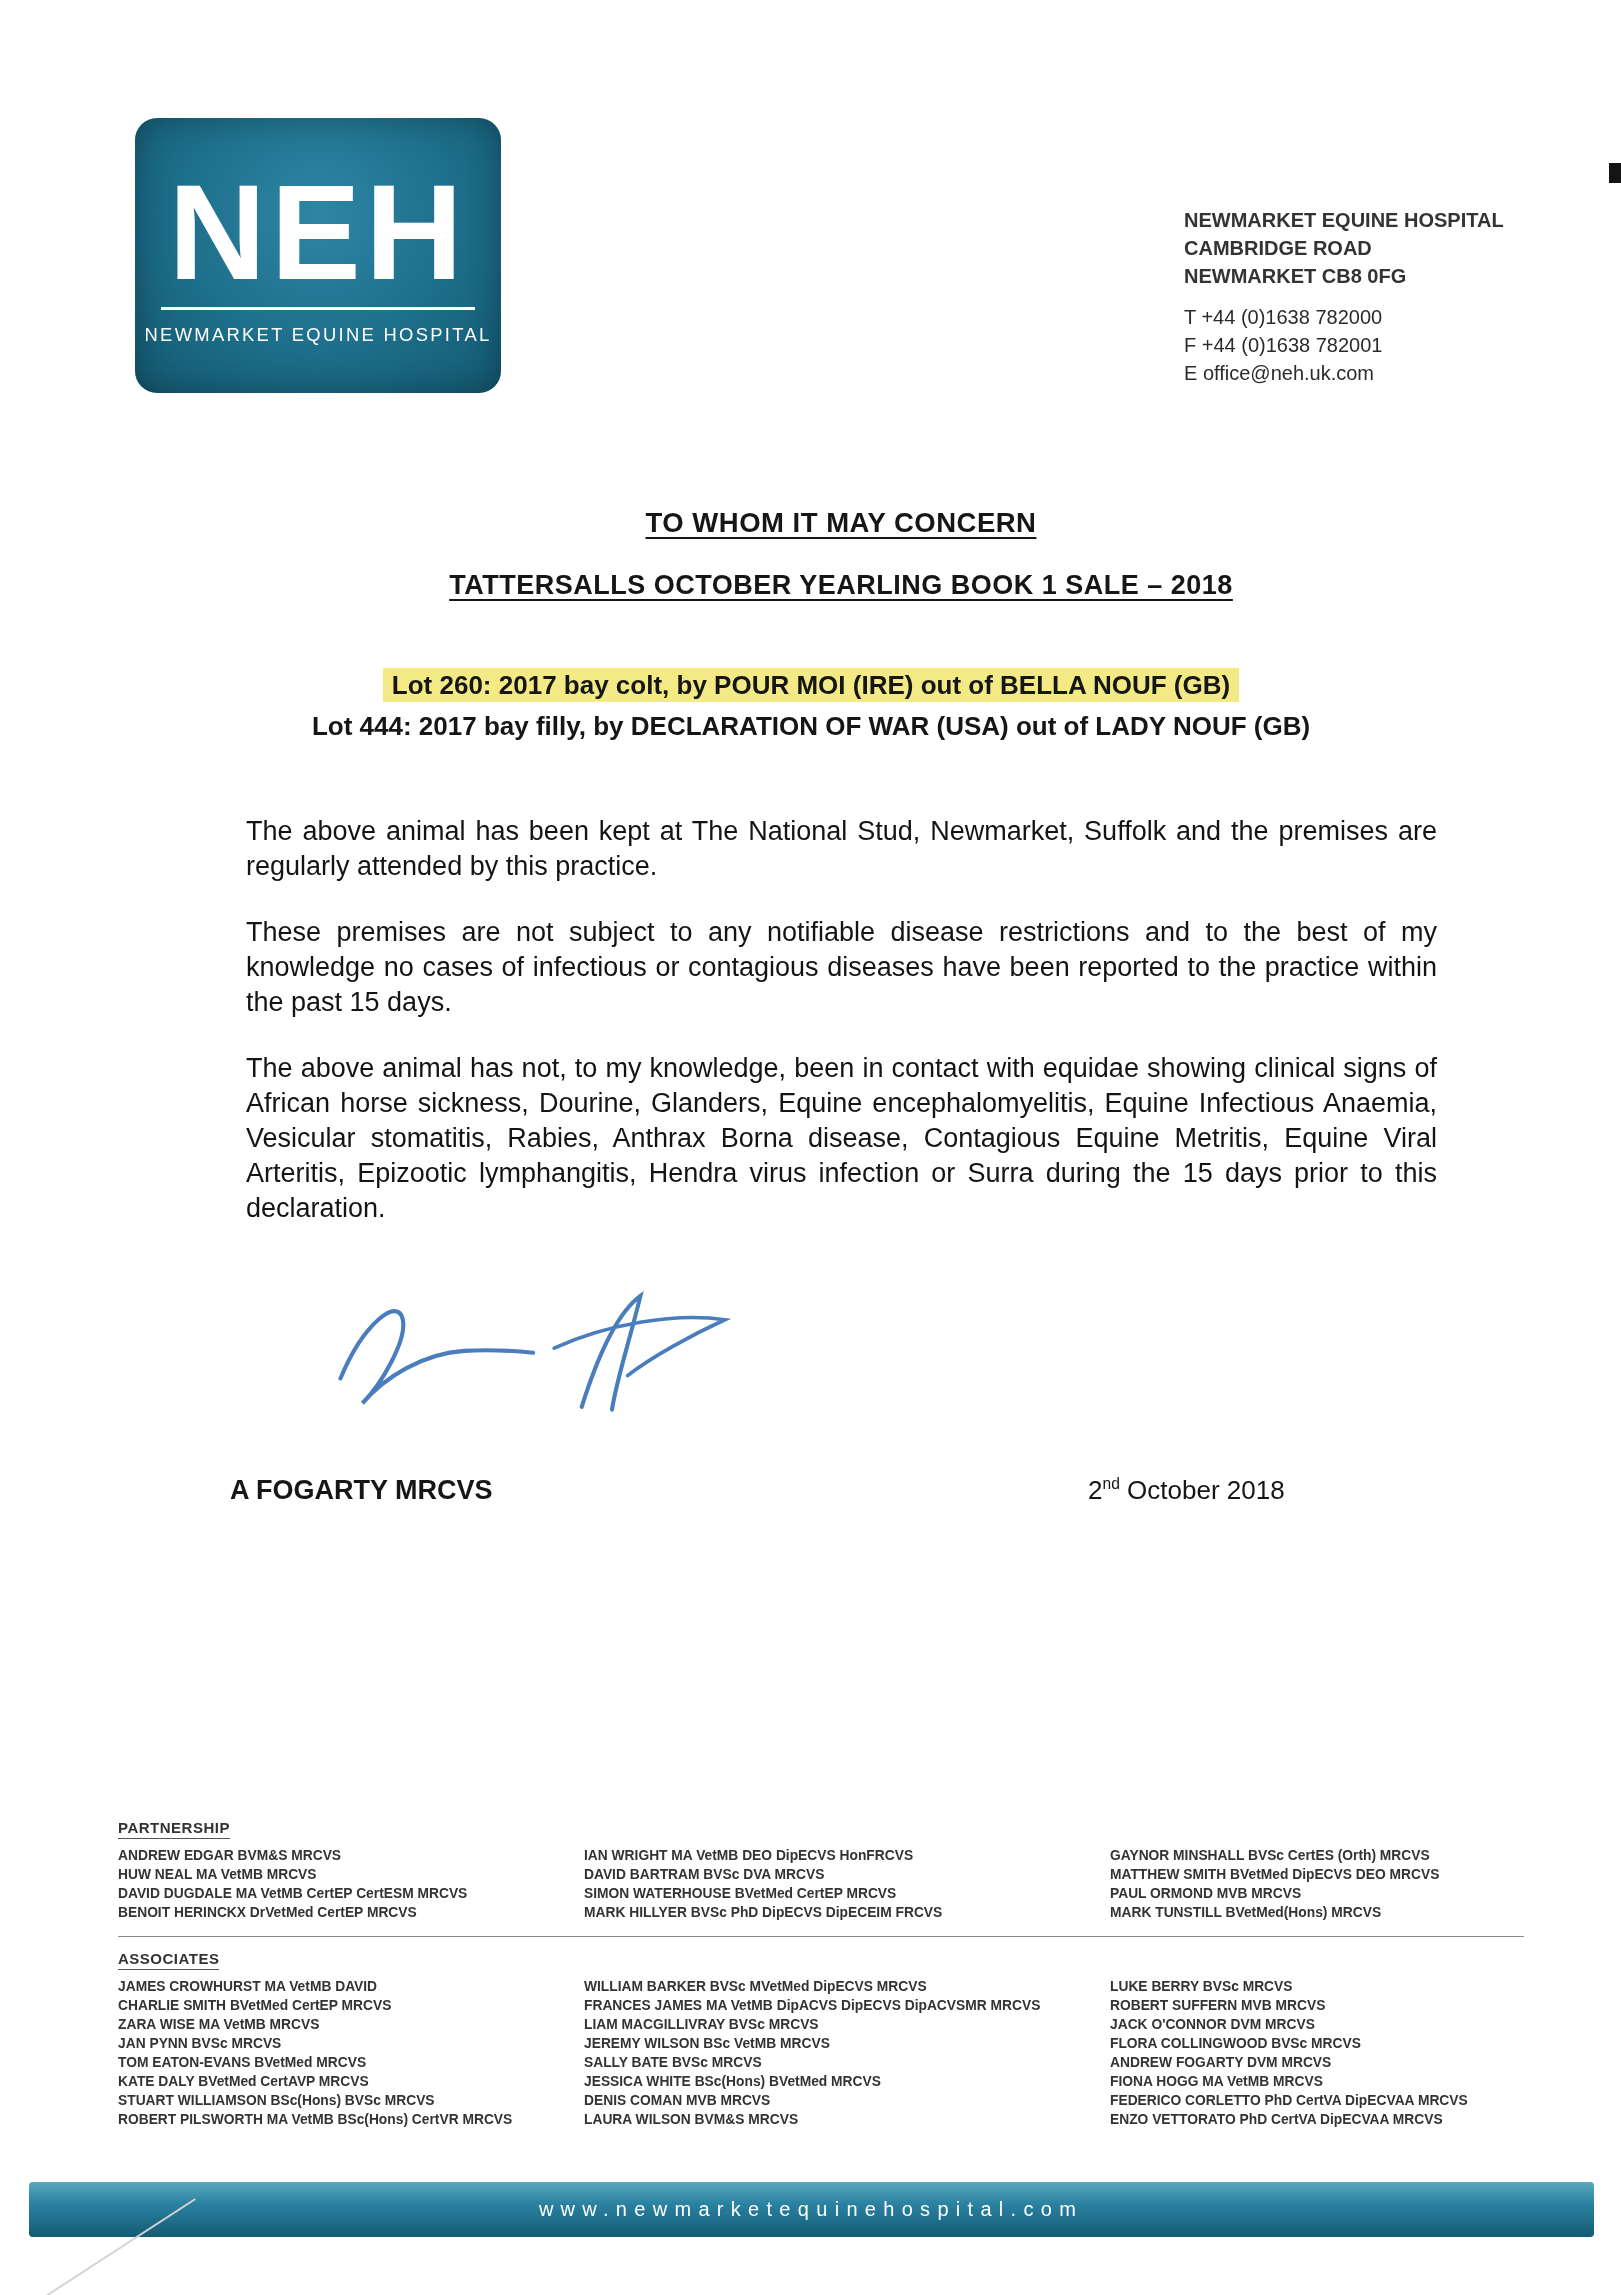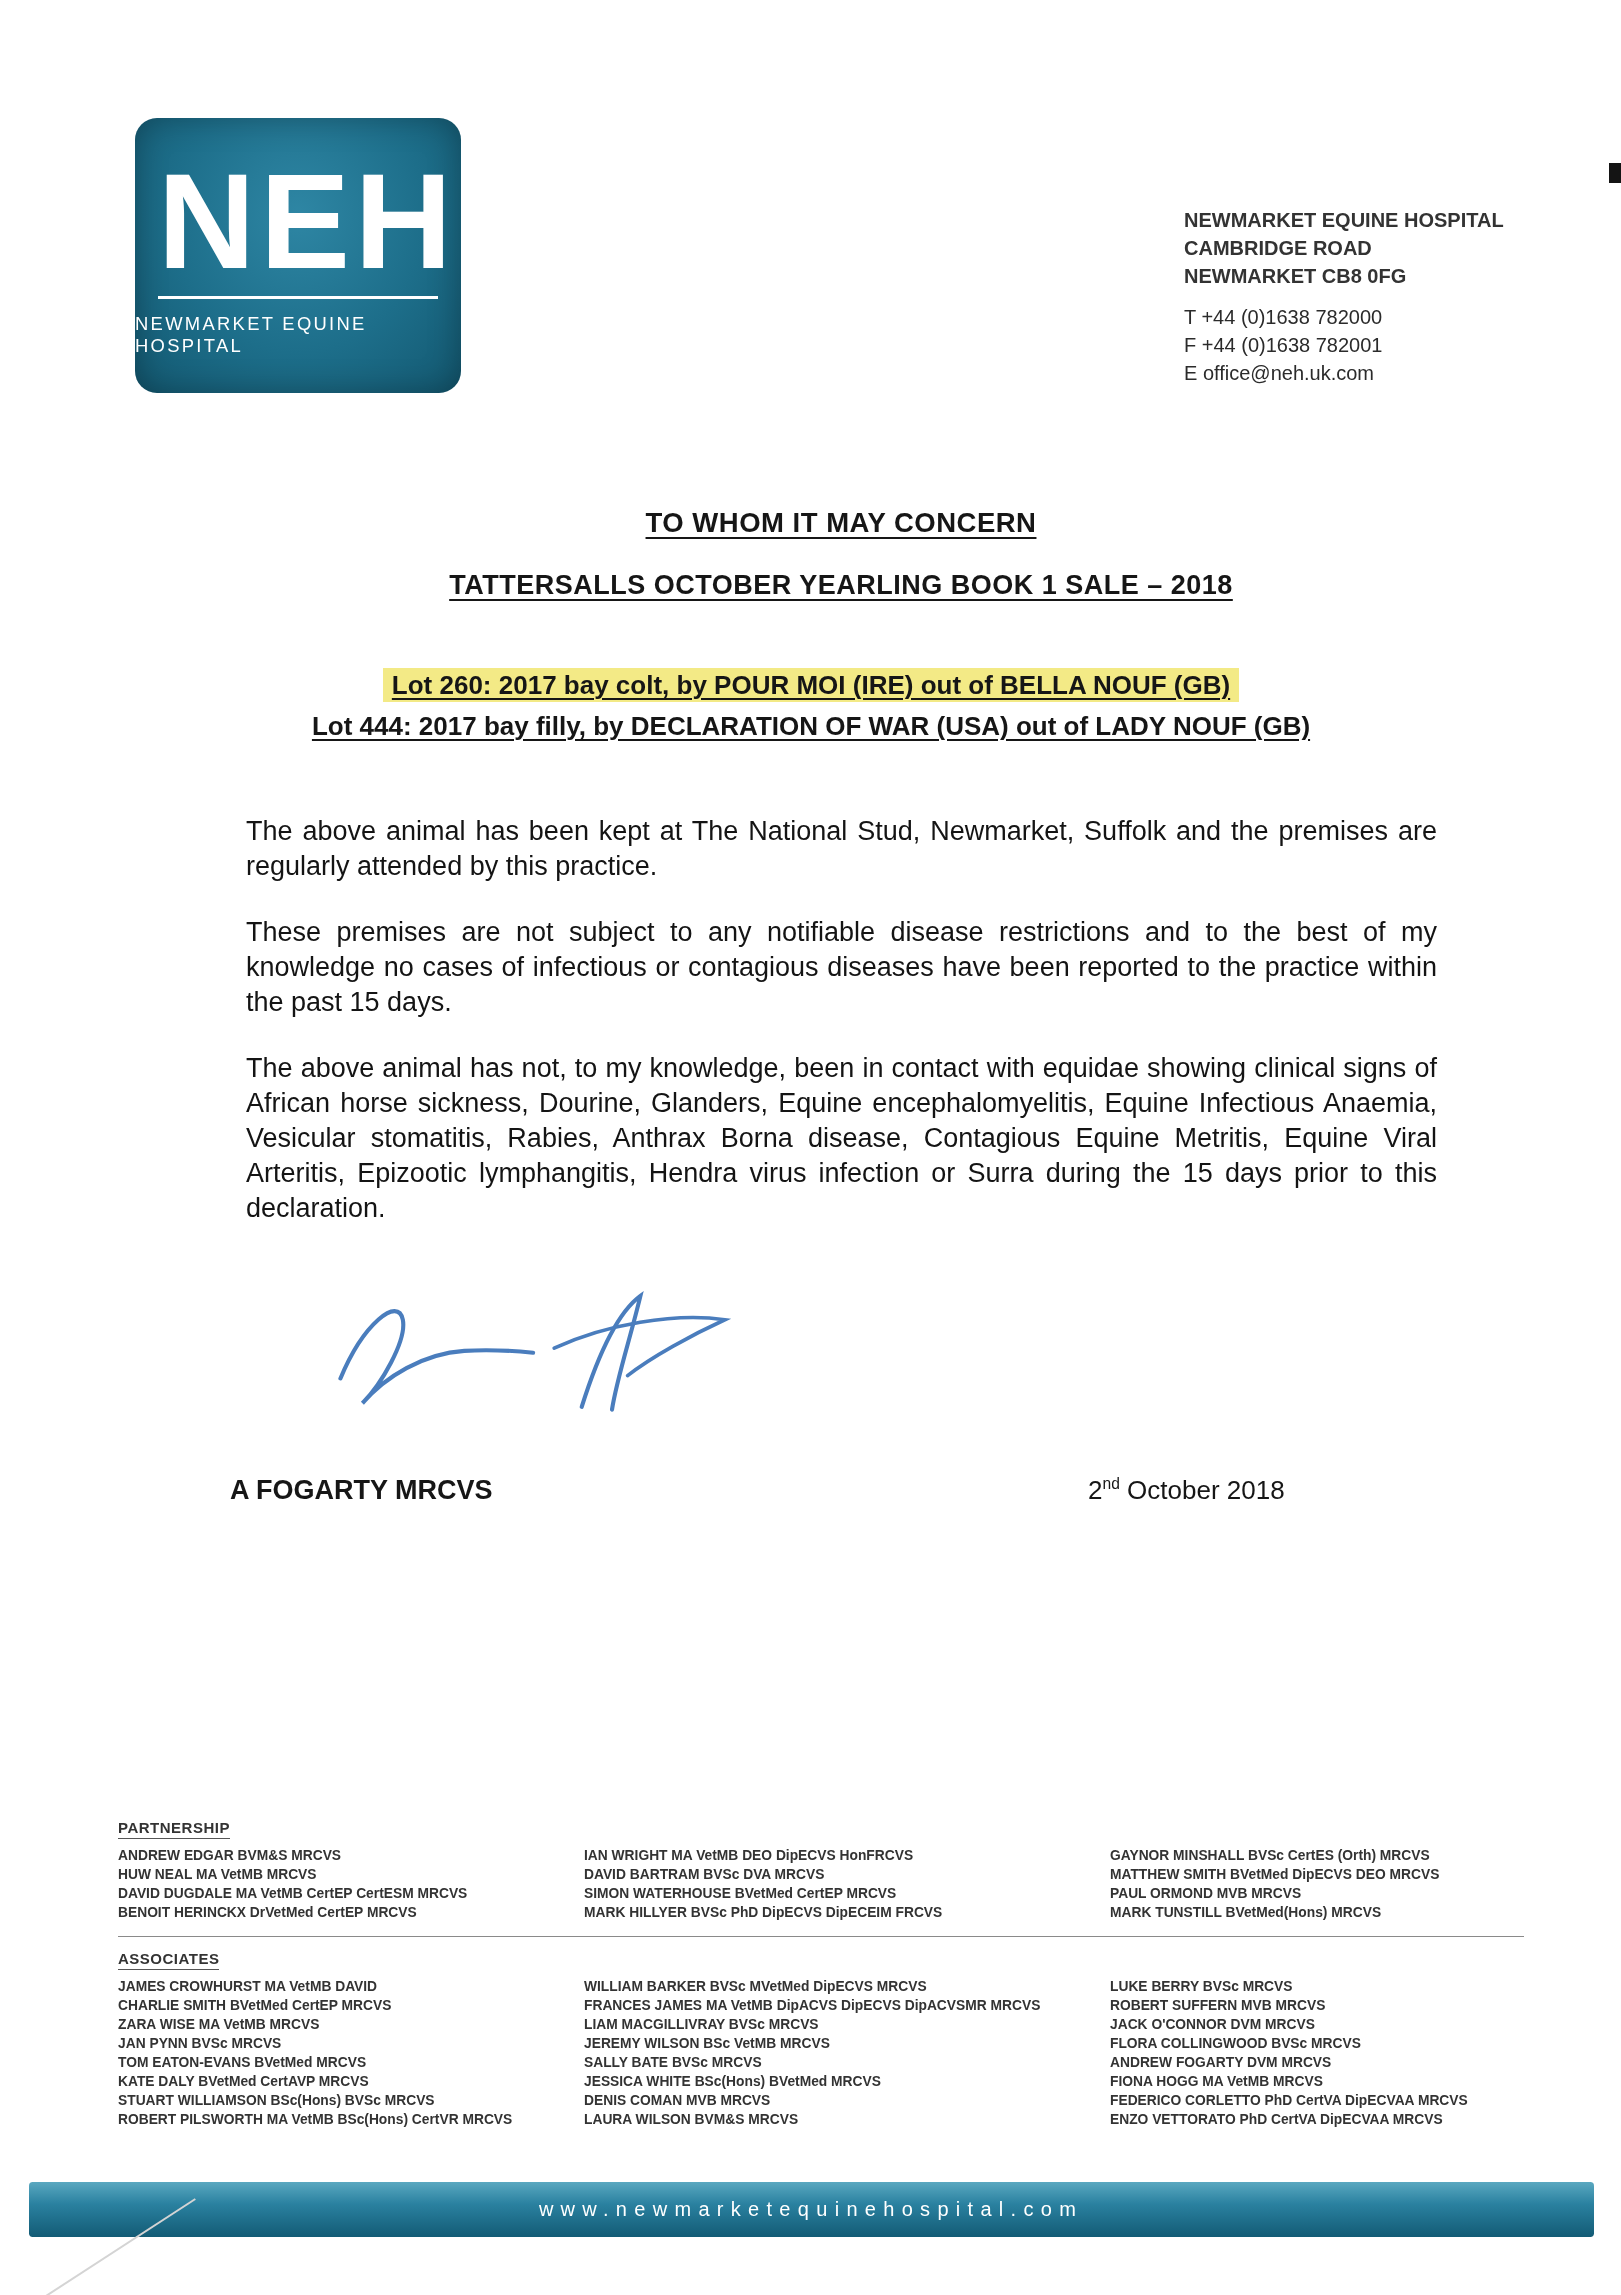--- a/index.html
+++ b/index.html
@@ -5,21 +5,21 @@
 <style>
   html,body { margin:0; padding:0; background:#e8e8e8; }
   .page {
     position:relative; width:1622px; height:2295px; background:#ffffff;
     font-family:"Liberation Sans", sans-serif; color:#1a1a1a; overflow:hidden;
     margin:0 auto;
   }
 
   
   .logo {
-    position:absolute; left:135px; top:118px; width:326px; height:275px;
+    position:absolute; left:135px; top:118px; width:366px; height:275px;
     border-radius:22px;
     background: radial-gradient(ellipse at 50% 35%, #2e86a4 0%, #1d6e8a 55%, #135870 100%);
     box-shadow: inset 0 0 32px rgba(0,0,0,.28);
     display:flex; flex-direction:column; align-items:center; justify-content:center;
     color:#ffffff;
   }
   .logo-acronym {
     font-size:135px; font-weight:bold; letter-spacing:4.6px; line-height:1;
     width:86%; text-align:center;
     border-bottom:3.2px solid #ffffff; padding-bottom:6.4px;
@@ -36,21 +36,21 @@
     position:absolute; width:100%; text-align:center; font-weight:bold; color:#161616;
     text-decoration:underline; text-decoration-thickness:2.3px; text-underline-offset:4.6px;
     letter-spacing:0.5px;
     margin-left:30px;
   }
   .title { top:507px; font-size:27.5px; }
   .subtitle { top:570px; font-size:27px; }
 
   .lots { position:absolute; top:665px; width:100%; text-align:center;
           font-size:26px; font-weight:bold; line-height:41px; color:#161616; }
-  .lot { text-decoration:underline; text-decoration-thickness:2.3px; text-underline-offset:3.7px; }
+  .lot { text-decoration-thickness:2.3px; text-underline-offset:3.7px; }
   .lot-highlight { background:#f3ea86; padding:1.8px 9.2px; }
 
   
   .para { position:absolute; left:230px; width:1191px; margin:16px;
           font-size:27px; line-height:35px; text-align:justify; color:#141414; }
   .p1 { top:798px; }
   .p2 { top:899px; }
   .p3 { top:1035px; }
 
   

